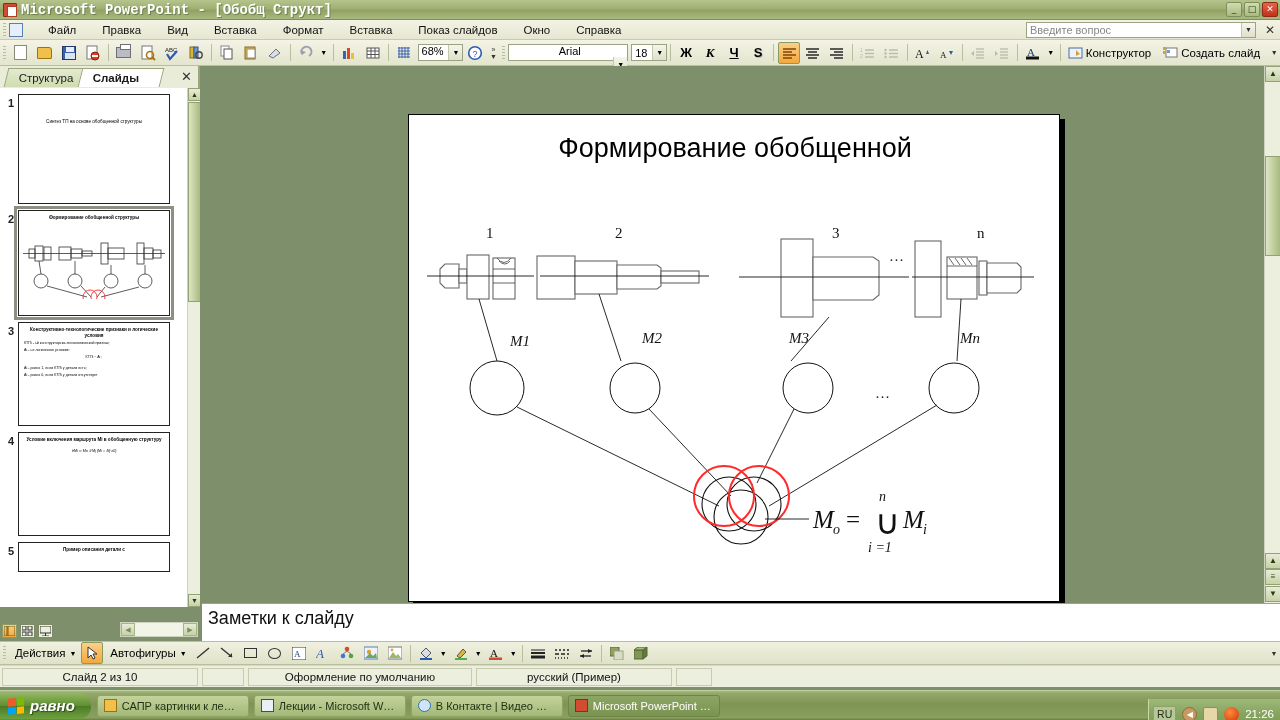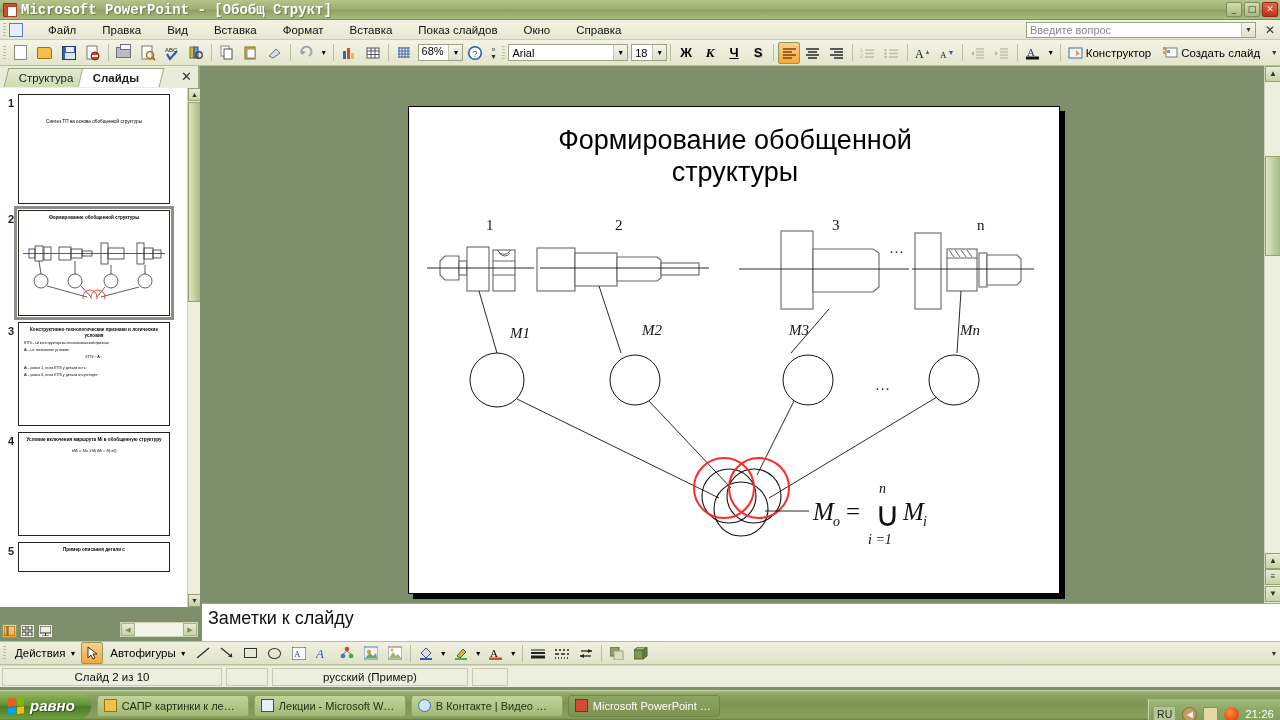--- a/index.html
+++ b/index.html
@@ -77,21 +77,21 @@
   .save-glyph:after{content:"";position:absolute;left:3px;top:0;width:8px;height:5px;background:#e8eef8;}
   .save-glyph:before{content:"";position:absolute;left:2px;bottom:0;width:10px;height:6px;background:#dbe4f2;}
   .printer-glyph{width:15px;height:11px;background:#b9bcc2;border:1px solid #6d7076;position:relative;}
   .printer-glyph:after{content:"";position:absolute;left:3px;top:-4px;width:9px;height:4px;background:#fff;border:1px solid #6d7076;}
   .zoombox{
     width:46px;height:17px;background:#fff;border:1px solid #9aa383;display:flex;
     font-size:11px;padding-left:3px;margin-left:2px;
   }
   .combo-arw{width:14px;height:15px;margin-left:auto;border-left:1px solid #c3c8ae;
     background:linear-gradient(to bottom,#f6f5ea,#dfe0cb);font-size:7px;text-align:center;line-height:15px;}
-  .fontbox{width:120px;height:17px;background:#fff;border:1px solid #9aa383;display:flex;align-items:center;font-size:11px;padding-left:3px;}
+  .fontbox{width:120px;height:17px;background:#fff;border:1px solid #9aa383;display:flex;align-items:center;font-size:11px;padding-left:3px;flex-direction:column;}
   .sizebox{width:36px;height:17px;background:#fff;border:1px solid #9aa383;display:flex;align-items:center;font-size:11px;padding-left:3px;margin-left:3px;}
   .bold-g{font-weight:bold;font-size:13px;}
   .ital-g{font-style:italic;font-weight:bold;font-size:13px;font-family:"Liberation Serif",serif;}
   .und-g{text-decoration:underline;font-weight:bold;font-size:13px;}
   .sh-g{font-weight:bold;font-size:13px;text-shadow:1px 1px 0 #bbb;}
   .tb-label{font-size:11.5px;padding:0 4px 0 2px;white-space:nowrap;text-align:center;}
   .tb-textbtn{display:flex;align-items:center;height:20px;padding:0 3px;border:1px solid transparent;border-radius:2px;}
   .ovf{margin-left:auto;width:12px;display:flex;flex-direction:column;align-items:center;font-size:7px;color:#333;}
 
   
@@ -125,21 +125,21 @@
      font-size:7px;text-align:center;line-height:11px;color:#2b3a16;}
   .sc-thumb{position:absolute;top:14px;left:0;width:13px;height:200px;
      background:linear-gradient(to right,#dce6c2,#a9ba80);border:1px solid #93a173;}
   .sc-down{position:absolute;bottom:0;left:0;}
 
   
   .canvaswrap{
     position:absolute;left:202px;top:66px;width:1078px;height:537px;background:#7d8f6b;
   }
   .slide{
-    position:absolute; left:206px; top:40px; width:652px; height:488px;
+    position:absolute; left:206px; top:48px; width:652px; height:488px;
     background:#fff; border:1px solid #000;
     box-shadow:5px 5px 0 #000;
     padding-left:28px;
   }
   .slide-title{
     position:absolute;left:30px;top:18px;width:592px;text-align:center;
     font-size:27px;color:#000;line-height:1.18;font-family:"Liberation Sans",sans-serif;
   }
   .vscroll-right{
     position:absolute;right:0;top:0;width:16px;height:537px;background:#eceede;border-left:1px solid #cfd3bd;
@@ -597,21 +597,20 @@
         <div class="sc-btn sc-down">▼</div>
       </div>
     </div>
   </div>
 
   <div class="canvaswrap">
     <div class="slide">
 
       <div class="slide-title">
         <div>Формирование обобщенной</div>
-        <div>структуры</div>
       </div>
 
       <svg width="652" height="380" viewBox="0 0 652 380" style="position:absolute;left:0;top:106px;">
 
         <text x="77" y="17" font-size="15" font-family="Liberation Serif" fill="#111">1</text>
         <text x="206" y="17" font-size="15" font-family="Liberation Serif" fill="#111">2</text>
         <text x="423" y="17" font-size="15" font-family="Liberation Serif" fill="#111">3</text>
         <text x="568" y="17" font-size="15" font-family="Liberation Serif" fill="#111">n</text>
 
         <g stroke="#666" fill="#fff" stroke-width="1.1">
@@ -884,22 +883,23 @@
           <path d="M0 3 L4 0 L13 0 L9 3 Z" fill="#a5bc76" stroke="#55663a"></path>
           <path d="M9 3 L13 0 L13 9 L9 12 Z" fill="#647a3c" stroke="#55663a"></path>
         </svg>
     </div>
     <div class="ovf">
         <div>▼</div>
       </div>
   </div>
 
   <div class="statusbar">
-    <div class="st-cell" style="width:220px;">Слайд 2 из 10</div>
+    <div class="st-cell" style="width:196px;">Слайд 2 из 10</div>
     <div class="st-cell" style="width:42px;"></div>
+    <div class="st-cell" style="width:224px;">Оформление по умолчанию</div>
     <div class="st-cell" style="width:196px;">русский (Пример)</div>
     <div class="st-cell" style="width:36px;"></div>
     <div class="st-cell" style="flex:1;border:none;"></div>
   </div>
 
   <div class="taskbar">
     <div class="startbtn">
       <span class="flagico">
         <i style="background:#f05a28"></i>
           <i style="background:#7fba00"></i>

